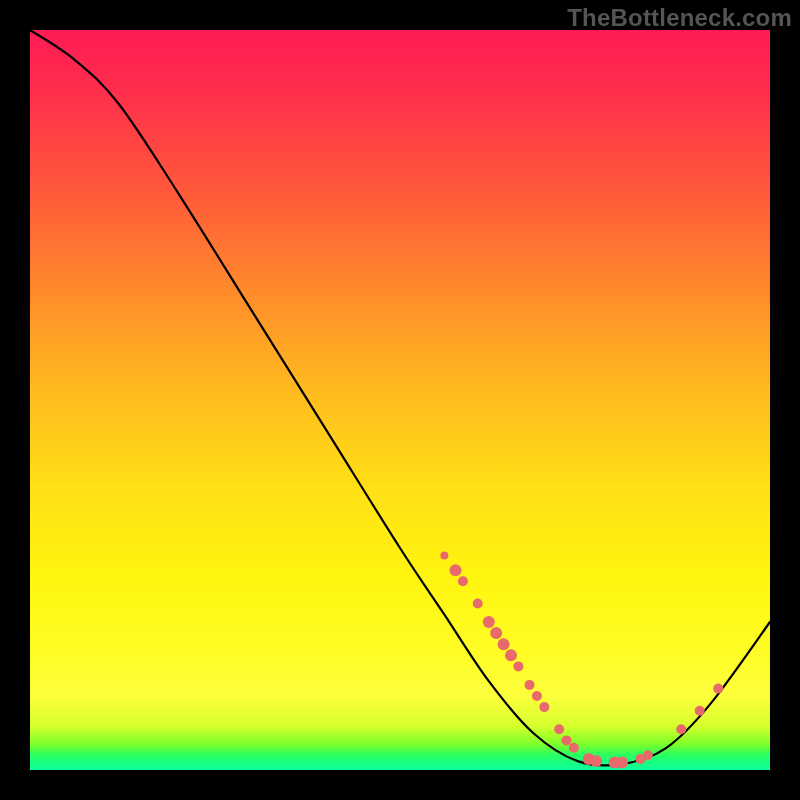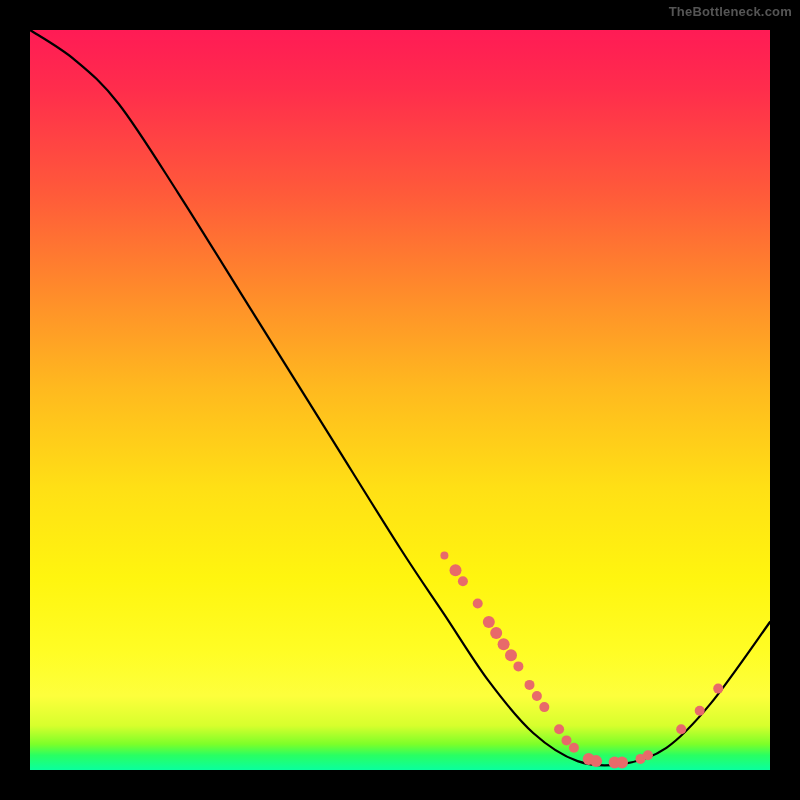--- a/index.html
+++ b/index.html
@@ -32,21 +32,21 @@
       #29ff62 98%,
       #0aff9e 100%
     );
   }
   .watermark {
     position: absolute;
     top: 4px;
     right: 8px;
     color: #555;
     font-family: Arial, Helvetica, sans-serif;
-    font-size: 13px;
+    font-size: 24px;
     font-weight: 600;
     letter-spacing: 0.2px;
     user-select: none;
   }
   svg.curve {
     position: absolute;
     left: 0; top: 0;
     width: 740px; height: 740px;
     overflow: visible;
   }

